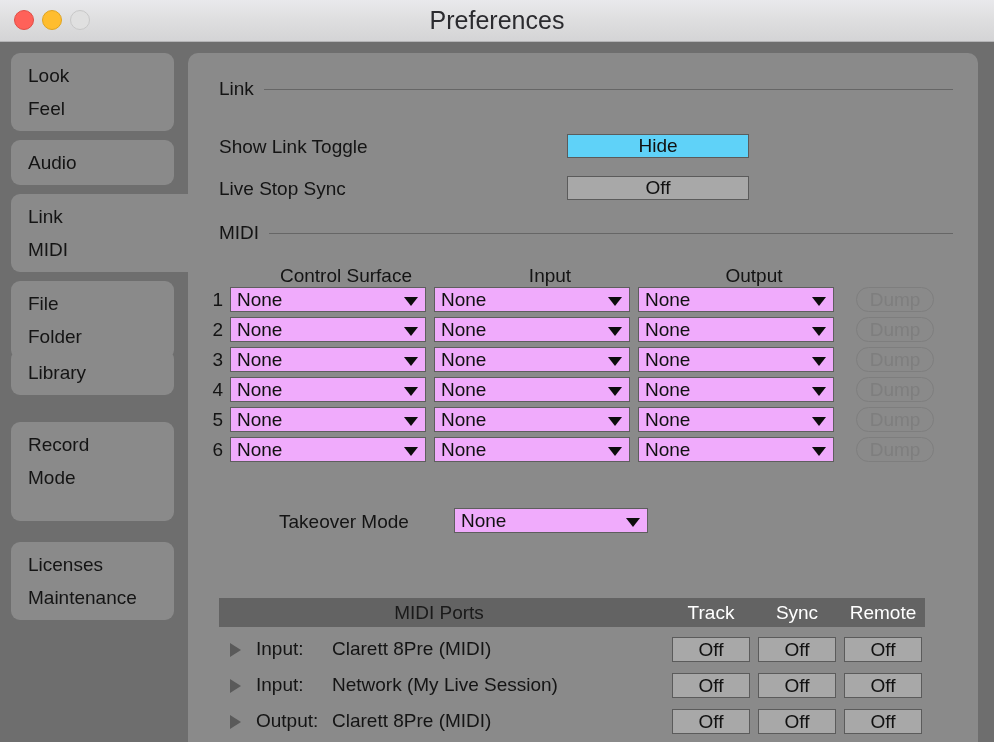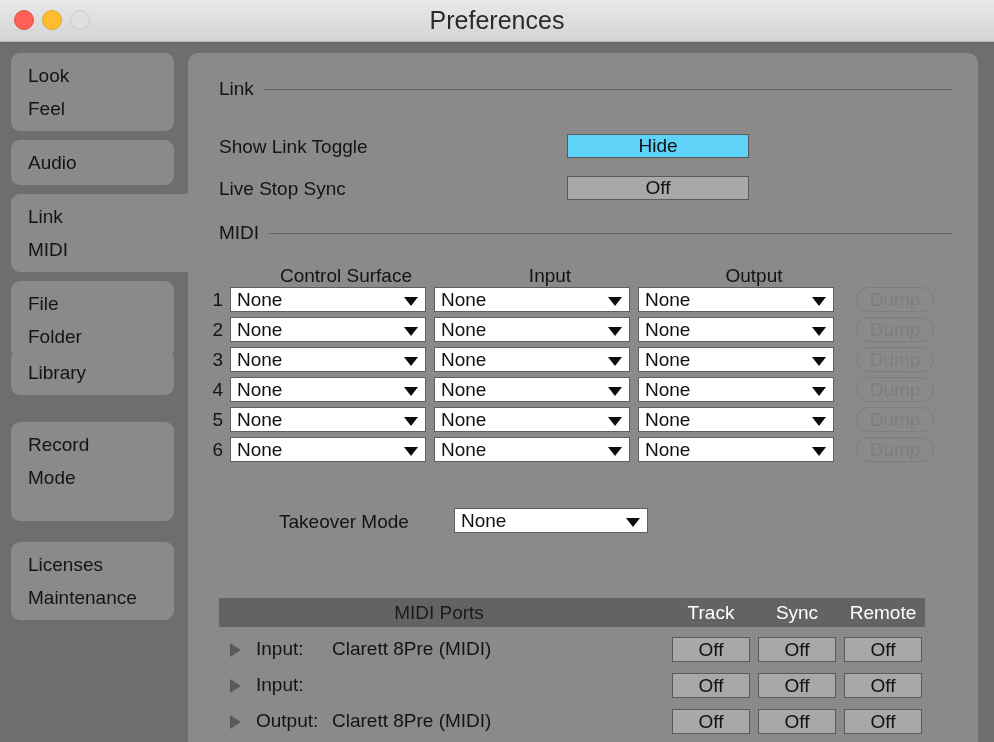--- a/index.html
+++ b/index.html
@@ -152,21 +152,21 @@
   .row-num {
     position: absolute;
     font-size: 19px;
     color: #141414;
     width: 16px;
     text-align: right;
   }
   .dropdown {
     position: absolute;
     height: 25px;
-    background: #ffffff;
+    background: #f0abfc;
     border: 1px solid #5e5e5e;
     box-sizing: border-box;
     cursor: pointer;
     user-select: none;
   }
   .dropdown .dd-text {
     position: absolute;
     left: 6px; top: 0;
     line-height: 23px;
     font-size: 19px;
@@ -439,20 +439,21 @@
         <div class="disclosure"></div>
         <div class="pr-kind">Input:</div>
         <div class="pr-name">Clarett 8Pre (MIDI)</div>
         <div class="tgl" style="left: 453px;">Off</div>
         <div class="tgl" style="left: 539px;">Off</div>
         <div class="tgl" style="left: 625px;">Off</div>
       </div>
       <div class="port-row" style="top: 625px;">
         <div class="disclosure"></div>
         <div class="pr-kind">Input:</div>
+        <div class="pr-name">Network (My Live Session)</div>
         <div class="tgl" style="left: 453px;">Off</div>
         <div class="tgl" style="left: 539px;">Off</div>
         <div class="tgl" style="left: 625px;">Off</div>
       </div>
       <div class="port-row" style="top: 661px;">
         <div class="disclosure"></div>
         <div class="pr-kind">Output:</div>
         <div class="pr-name">Clarett 8Pre (MIDI)</div>
         <div class="tgl" style="left: 453px;">Off</div>
         <div class="tgl" style="left: 539px;">Off</div>

